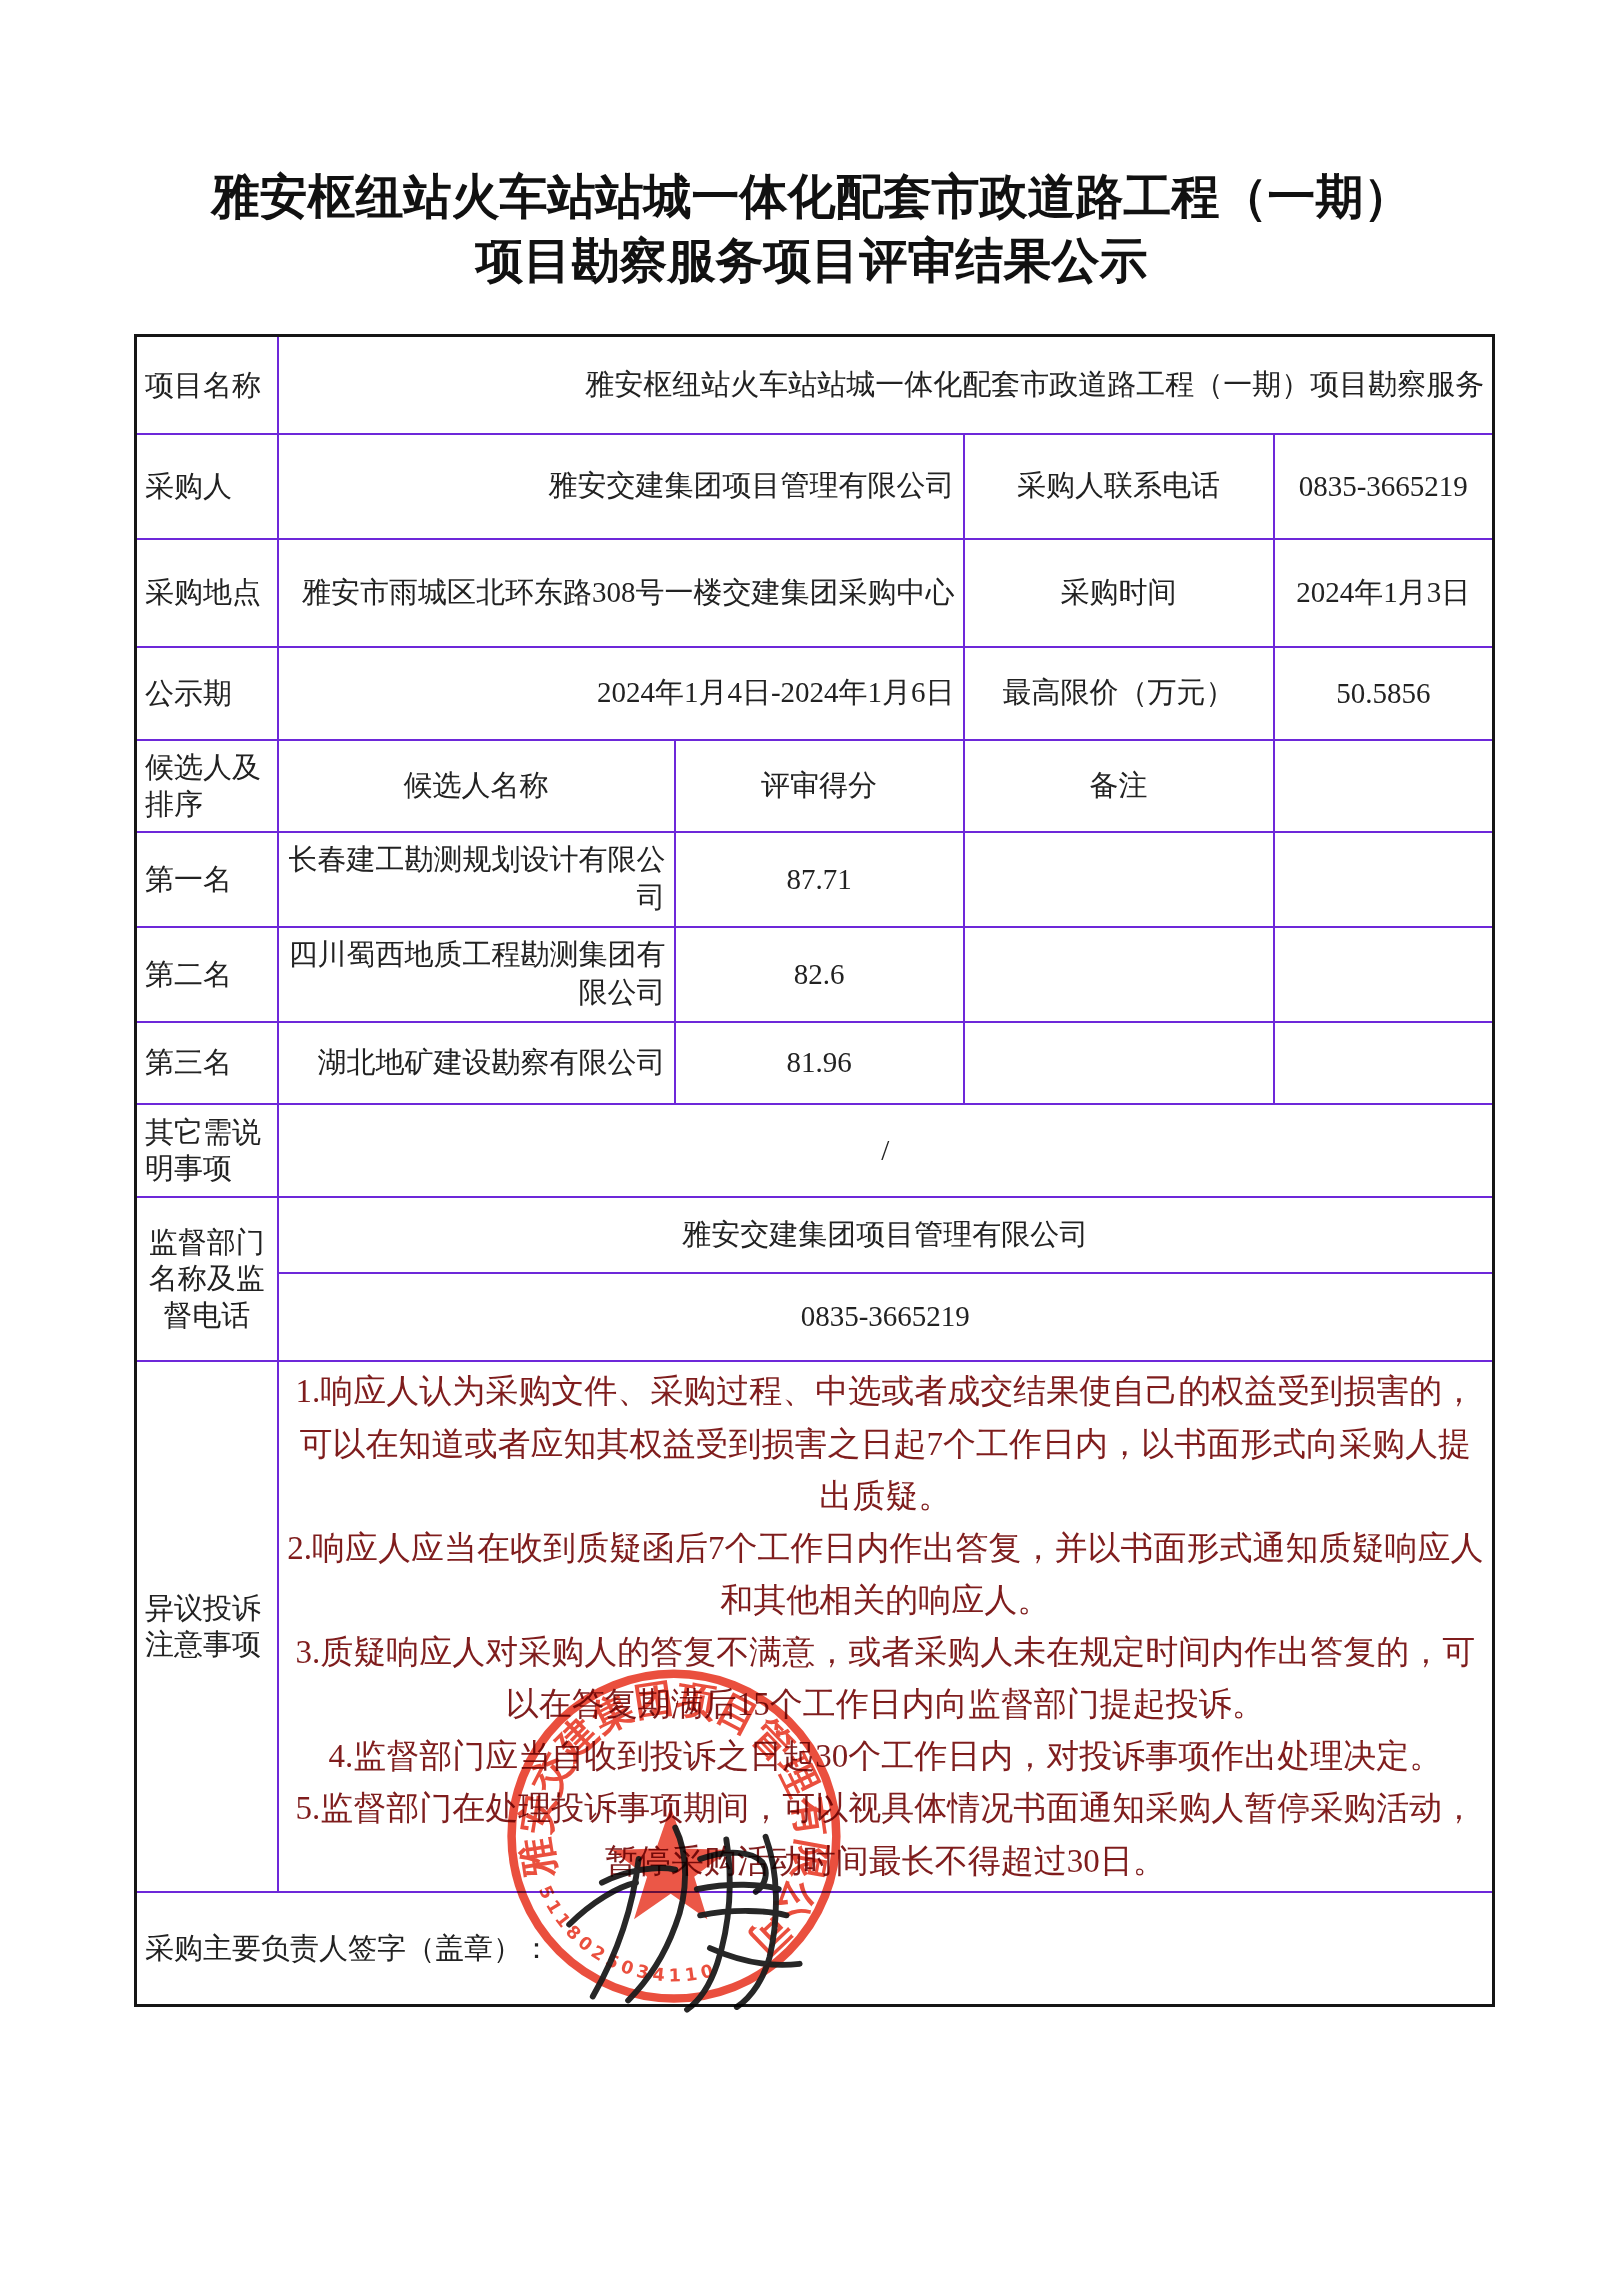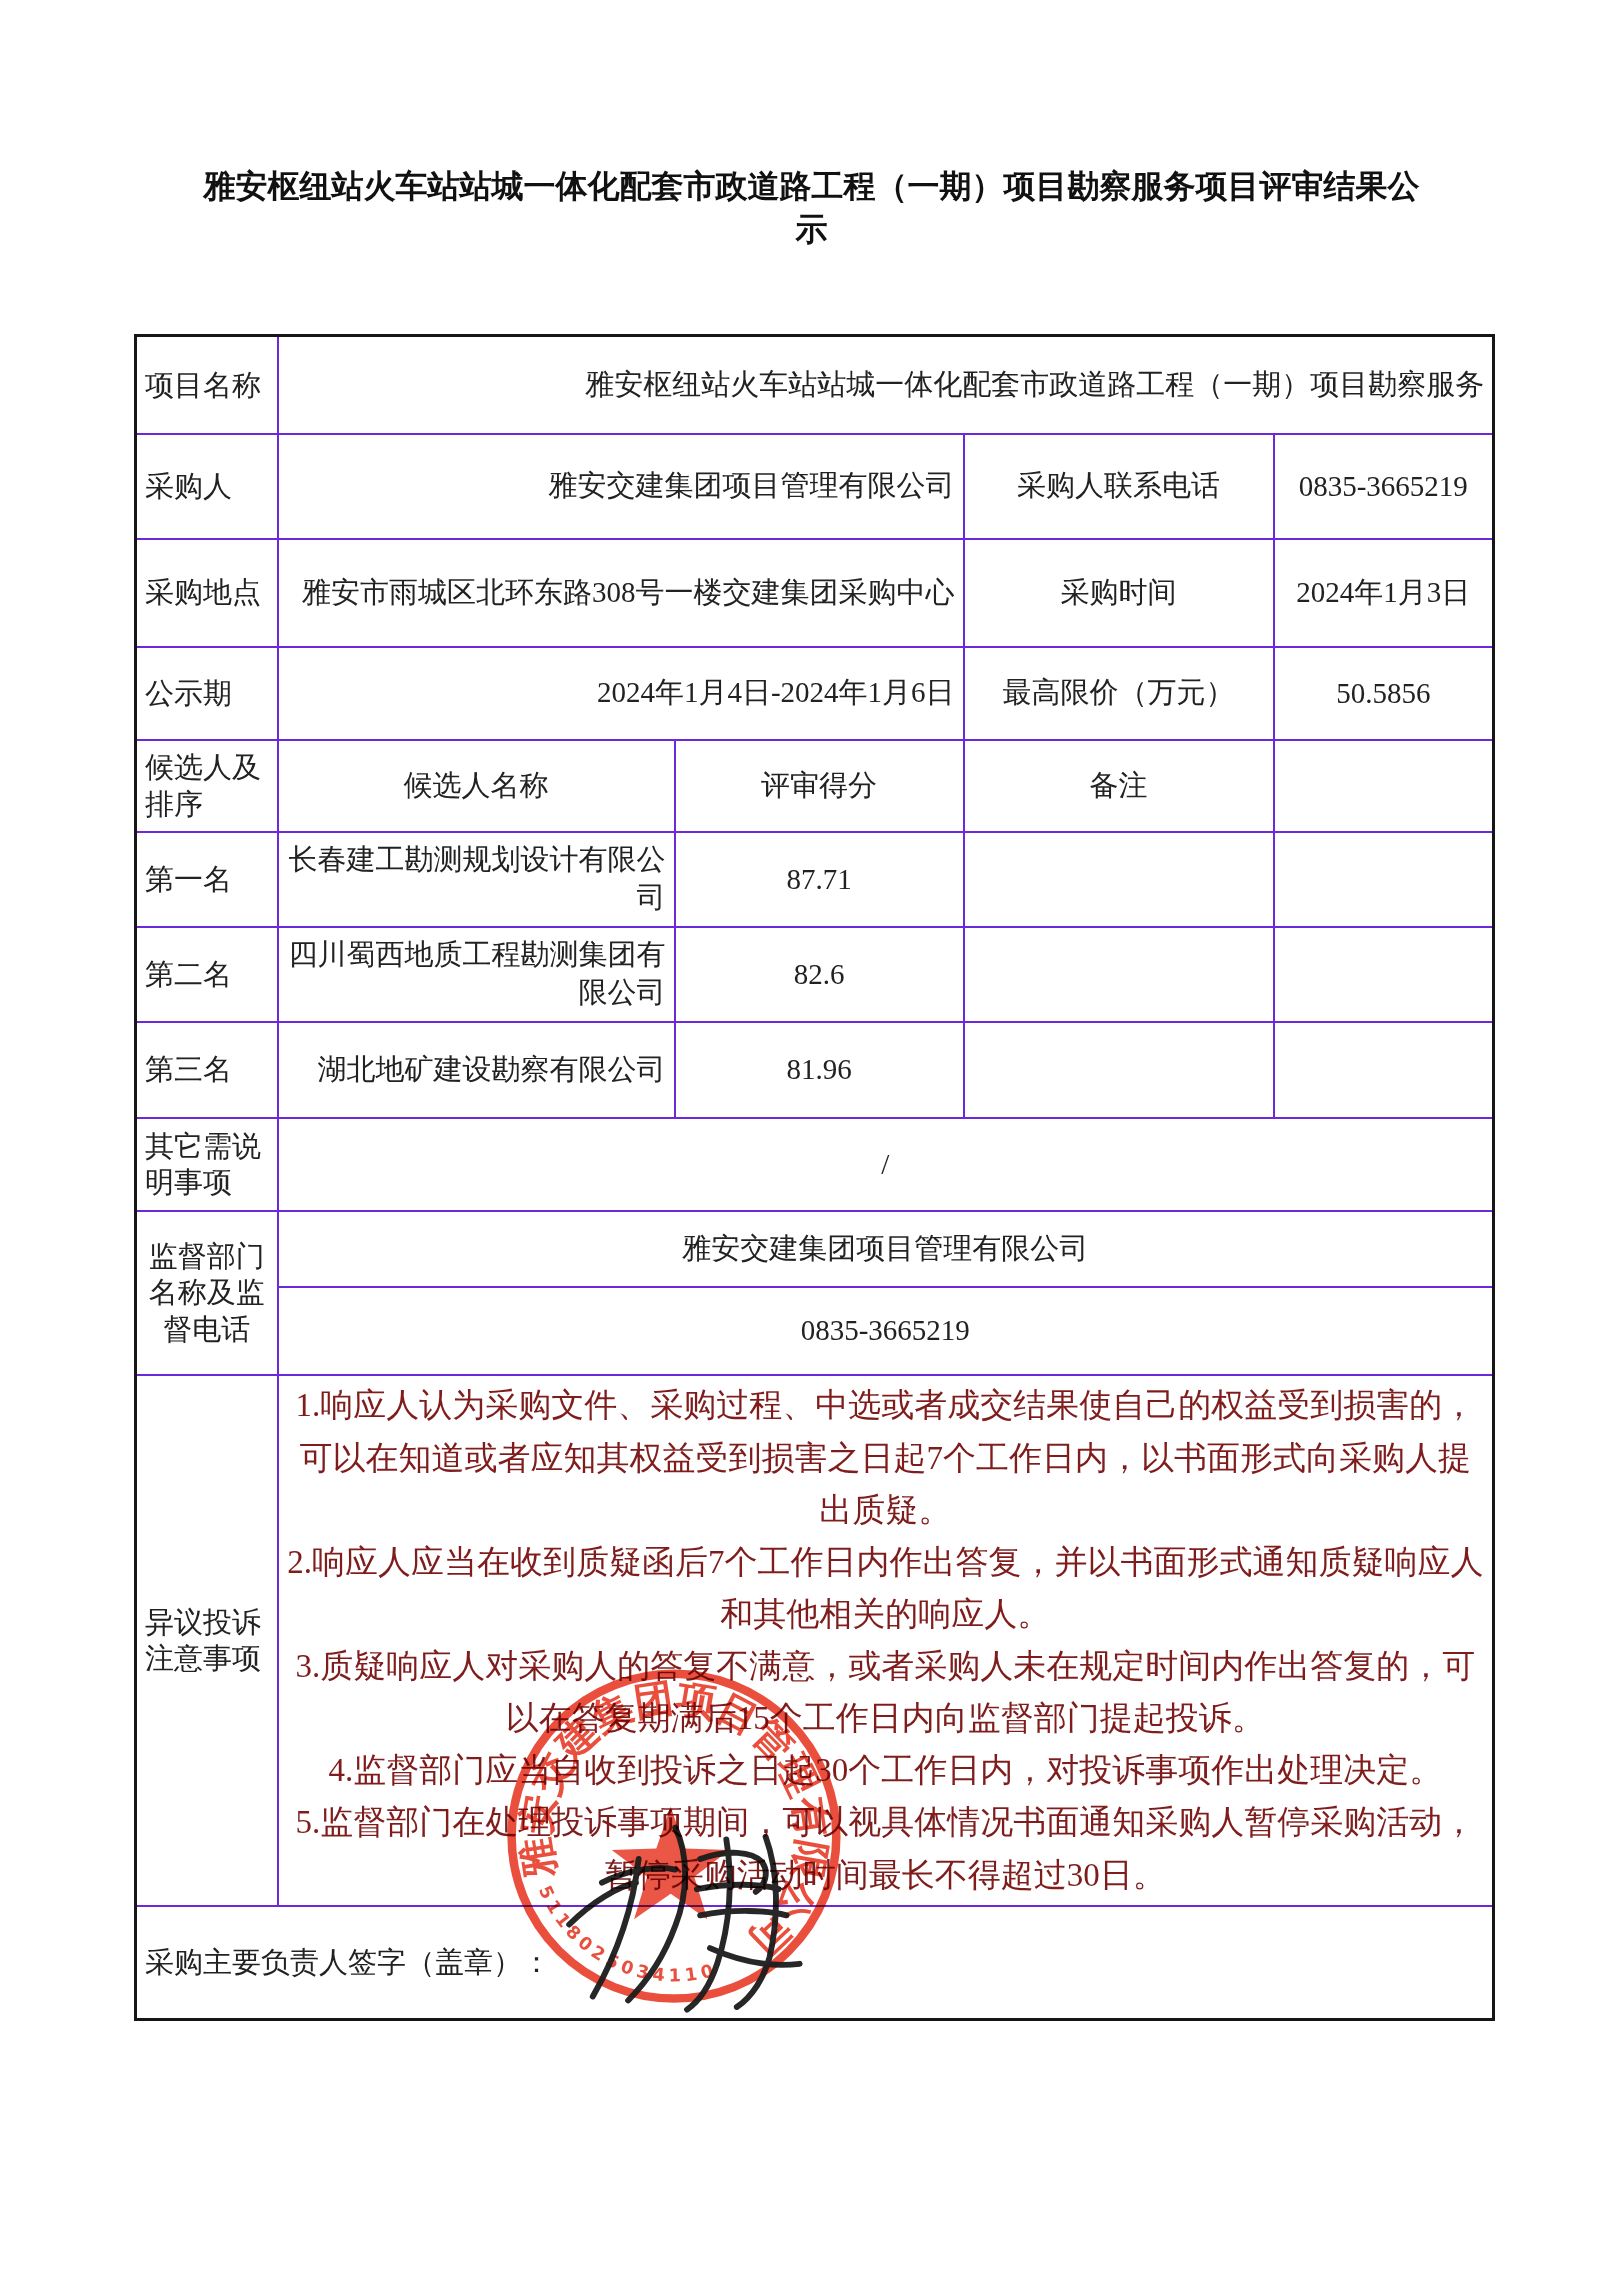--- a/index.html
+++ b/index.html
@@ -11,21 +11,21 @@
     font-family:"Liberation Serif", serif;
     color:#1f1f1f;
     overflow:hidden;
   }
   .title{
     position:absolute;
     left:196px;
     top:165px;
     width:1231px;
     text-align:center;
-    font-size:32px;
+    font-size:48px;
     font-weight:700;
     line-height:1.34;
     color:#111;
     word-break:break-all;
   }
   table.doc{
     position:absolute;
     left:134px;
     top:334px;
     width:1357px;
@@ -134,21 +134,21 @@
     </tr>
 
     <tr style="height:95px">
       <td class="lbl">第二名</td>
       <td class="val">四川蜀西地质工程勘测集团有限公司</td>
       <td class="ctr">82.6</td>
       <td class="ctr"></td>
       <td></td>
     </tr>
 
-    <tr style="height:96px">
+    <tr style="height:82px">
       <td class="lbl">第三名</td>
       <td class="val">湖北地矿建设勘察有限公司</td>
       <td class="ctr">81.96</td>
       <td class="ctr"></td>
       <td></td>
     </tr>
 
     <tr style="height:93px">
       <td class="lbl">其它需说明事项</td>
       <td class="ctr" colspan="4">/</td>

